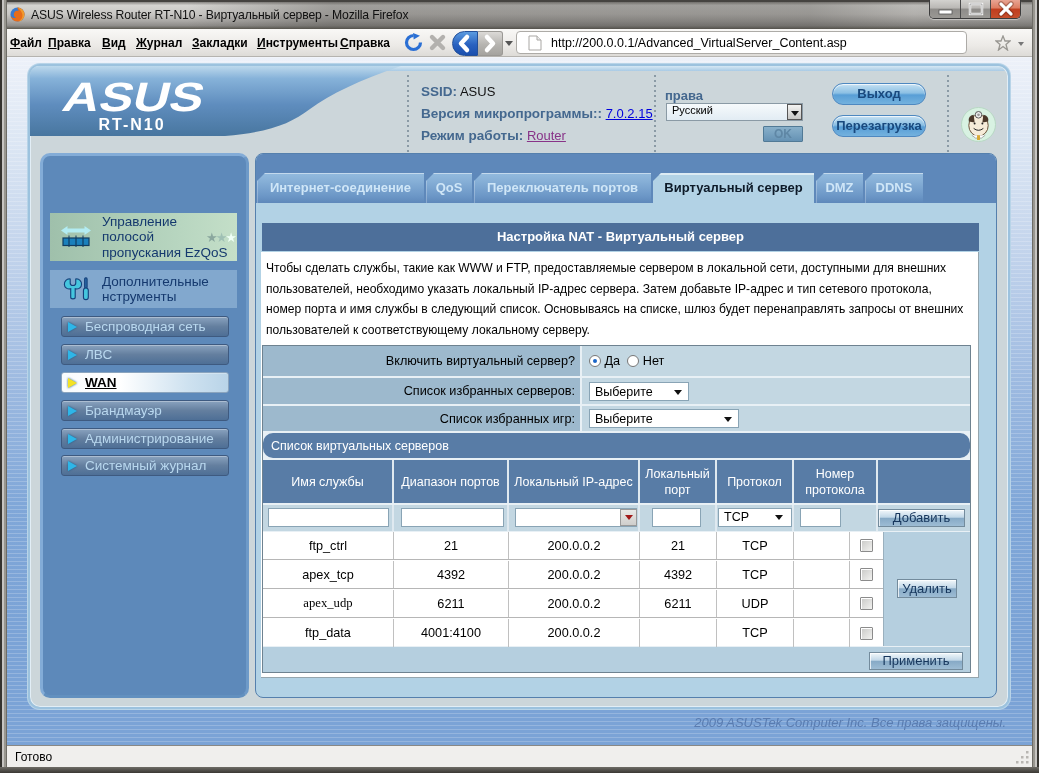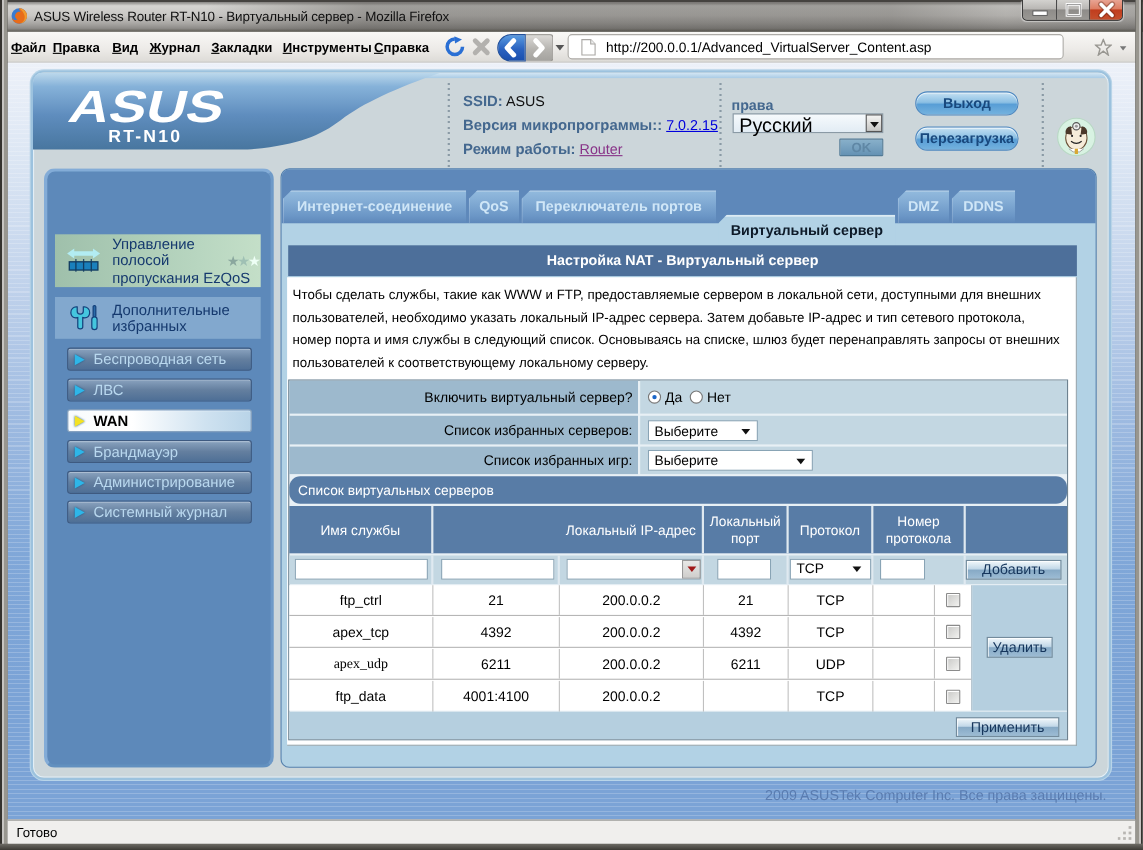--- a/index.html
+++ b/index.html
@@ -20,54 +20,54 @@
 
 #page{left:7px;top:57px;width:1025px;height:688px;background:
   repeating-linear-gradient(180deg,rgba(255,255,255,.20) 0 1px,rgba(255,255,255,0) 1px 4px),
   linear-gradient(#edf1f9 0%,#dde7f4 12%,#c3d4ec 28%,#9cb9e0 48%,#80a7d8 65%,#7ba3d6 82%,#7ba3d6 100%);}
 .winedge{top:0;width:7px;height:773px;}
 #ledge{left:0;background:linear-gradient(90deg,#35332f 0 2px,#c6c4c1 2px 4px,#98968f 4px 6px,#6e6c66 6px 7px);}
 #redge{left:1032px;background:linear-gradient(90deg,#6e6c66 0 1px,#98968f 1px 3px,#c6c4c1 3px 5px,#35332f 5px 7px);}
 #botedge{left:0;top:767px;width:1039px;height:6px;background:linear-gradient(#6e6c66,#3a3833);}
 #statusbar{left:7px;top:745px;width:1025px;height:22px;background:#f0efed;border-top:1px solid #898885;}
 #statustext{position:absolute;left:8px;top:4px;font-size:12px;color:#000;text-align:right;}
-#copyright{left:0px;top:658px;width:999px;text-align:right;font-size:13px;color:#5a7cb0;}
+#copyright{left:0px;top:658px;width:999px;text-align:right;font-size:13px;color:#5a7cb0;font-style:italic;}
 
 #container{left:21px;top:7px;width:982px;height:645px;background:#ccd6da;border:2px solid #9cc2de;border-radius:12px;box-shadow:inset 0 0 0 1px #e2eef6, 0 0 0 1px #b8d4e8;}
 #swooshwrap{left:0;top:0;width:976px;height:72px;border-radius:9px 9px 0 0;overflow:hidden;}
 #logo{left:29px;top:15px;}
 #rtn10{left:27px;top:50px;width:150px;text-align:center;color:#fff;font-size:16px;font-weight:bold;letter-spacing:2px;}
 .dots{top:9px;width:2px;height:82px;background:repeating-linear-gradient(180deg,#8a9aa5 0 2px,transparent 2px 5px);}
 #hinfo{left:391px;top:15px;font-size:13px;line-height:22px;}
 #hinfo .lbl{color:#44688f;font-weight:bold;font-size:13.5px;}
 #hinfo a{color:#0000dd;}
 #hinfo a.visited{color:#883388;}
 #langlbl{left:635px;top:22px;color:#44688f;font-weight:bold;font-size:13px;}
-#langsel{left:636px;top:37px;width:137px;height:18px;background:linear-gradient(#f6fafc,#e2ecf4);border:1px solid #8a9aa5;font-size:18px;}
+#langsel{left:636px;top:37px;width:137px;height:18px;background:linear-gradient(#f6fafc,#e2ecf4);border:1px solid #8a9aa5;font-size:11px;}
 #langsel .sar{position:absolute;right:0px;top:0px;width:15px;height:16px;background:linear-gradient(#f4f4f2,#c6c6c4);border:1px solid #555;text-align:center;line-height:14px;font-size:8px;color:#111;}
 #okbtn{left:733px;top:60px;width:40px;height:16px;background:linear-gradient(#88b0ca,#6592b4);border:1px solid #517a96;border-radius:1px;color:#5f87a5;text-align:center;font-size:12px;font-weight:bold;line-height:15px;}
 .pillbtn{left:802px;width:94px;height:22px;border-radius:11px;background:linear-gradient(#c4e0f2,#8cc0e4 45%,#589ed6 55%,#74b2de);border:1px solid #4e88c0;color:#19497e;text-align:center;font-size:13px;font-weight:bold;line-height:20px;box-shadow:inset 0 1px 1px rgba(255,255,255,.8);}
 #doctor{left:931px;top:41px;width:35px;height:35px;border-radius:50%;background:#d8f2e2;border:1px solid #b8d8c4;}
 
 #sidebar{left:10px;top:87px;width:209px;height:545px;background:#5d89ba;border:3px solid #83acd7;border-bottom-color:#6290bf;border-right-color:#6e9ac8;border-radius:10px;}
 .sitem{left:7px;width:187px;display:flex;align-items:center;color:#15396e;font-size:13.5px;line-height:15.5px;}
 .sicon{width:52px;flex:0 0 52px;display:flex;justify-content:center;}
 #sit1{top:16px;height:35px;background:#7ba3cb;}
 #sit2{top:57px;height:48px;background:linear-gradient(90deg,#9fc0ab,#b8d6c0 70%,#c4dfc8);}
 #sit3{top:114px;height:38px;background:#82a8ce;}
 #stars{position:absolute;right:2px;top:17px;font-size:13px;letter-spacing:-2px;}
 .sbtn{left:18px;width:168px;height:21px;border:1px solid #3e5a80;border-radius:3px;background:linear-gradient(#8aa3bf,#647f9f 50%,#4e6f96);color:#b9d8ef;font-size:13.5px;display:flex;align-items:center;box-shadow:inset 0 1px 0 rgba(255,255,255,.3);}
 .sbtn .arr{width:0;height:0;border-left:9px solid #2eb6e8;border-top:5px solid transparent;border-bottom:5px solid transparent;margin:0 8px 0 6px;filter:drop-shadow(0 0 1px #1a5a8a);}
-#bwan{background:linear-gradient(90deg,#f8fbfd,#fff 35%,#cfe2f0 75%,#b9d4e8);color:#000;font-weight:bold;border-color:#8aa4be;}
+#bwan{background:linear-gradient(90deg,#f8fbfd,#fff 35%,#cfe2f0 75%,#b9d4e8);color:#000;font-weight:bold;border-color:#8aa4be;text-decoration:underline;}
 #bwan .arr{border-left-color:#f4e224;}
 
 #content{left:225px;top:87px;width:742px;height:545px;background:#b2d2e5;border:1px solid #5580ad;border-radius:8px;}
 #tabstrip{left:0;top:0;width:740px;height:49px;background:#5e88ba;border-radius:7px 7px 0 0;}
 .tab{position:absolute;top:19px;height:30px;clip-path:polygon(8px 0,100% 0,100% 100%,0 100%,0 8px);background:linear-gradient(#93bbde,#85aed6 30%,#6b96c6 78%,#5e88ba);box-shadow:inset 0 1px 0 rgba(255,255,255,.45),inset 1px 0 0 rgba(255,255,255,.25);color:#cfe6f7;font-size:13px;font-weight:bold;text-align:center;line-height:30px;}
-.tab.active{background:#b2d2e5;box-shadow:inset 0 2px 0 rgba(255,255,255,.55);color:#0d1a28;margin-top:22px;}
+.tab.active{background:#b2d2e5;box-shadow:inset 0 2px 0 rgba(255,255,255,.55);color:#0d1a28;}
 #natbar{left:6px;top:69px;width:717px;height:28px;background:#4d6f9a;color:#fff;font-size:13px;font-weight:bold;text-align:center;line-height:28px;}
 #whitearea{left:5px;top:98px;width:718px;height:426px;background:#fff;border-right:1px solid #95a5ad;border-bottom:1px solid #95a5ad;}
 #desc{position:absolute;left:5px;top:6px;width:714px;font-size:12.1px;line-height:20.5px;color:#000;}
 
 #ftable{position:absolute;left:1px;top:93px;width:709px;height:328px;background:#e8f0f5;border:1px solid #6e8290;}
 .frow{position:absolute;left:0;width:707px;}
 .flabel{position:absolute;left:0;top:0;width:317px;height:100%;background:#9db9cd;color:#000;font-size:12.7px;text-align:right;display:flex;align-items:center;justify-content:flex-end;padding-right:5px;}
 .fctrl{position:absolute;left:319px;top:0;width:388px;height:100%;background:#c3d7e2;display:flex;align-items:center;font-size:12.7px;}
 #lsbar{position:absolute;left:0;top:87px;width:707px;height:25px;background:#587ca6;color:#fff;font-size:12.5px;display:flex;align-items:center;padding-left:8px;border-radius:10px;}
 #hdrrow{position:absolute;left:0;top:114px;width:707px;height:43px;background:#587ca6;}
@@ -222,21 +222,21 @@
       <div class="abs sitem" id="sit3">
           <span class="sicon">
         <svg width="26" height="28" viewBox="0 0 30 28">
               <g stroke="#15427c" stroke-width="1.3">
                 <path fill="#45c6de" d="M8.3 2.5 C4.5 1.8 1.2 5 1.6 8.8 C1.9 11.6 4.2 13.8 7 14 L8.9 13.6 L8.9 23.5 C8.9 26.1 14.1 26.1 14.1 23.5 L14.1 13.6 L16 14 C18.8 13.8 21.1 11.6 21.4 8.8 C21.8 5 18.5 1.8 14.7 2.5 L14.7 7 C14.7 9 13.8 10 11.5 10 C9.2 10 8.3 9 8.3 7 Z"></path>
                 <rect x="25" y="1.2" width="2.8" height="12" rx="1.2" fill="#2a6aa8"></rect>
                 <rect x="23.6" y="12.8" width="5.6" height="13.5" rx="2.8" fill="#45c6de"></rect>
               </g>
             </svg>
       </span>
-          <span>Дополнительные избранных</span>
+          <span>Дополнительные нструменты</span>
         </div>
       <div class="abs sbtn" style="top:160px;"><span class="arr"></span>Беспроводная сеть</div>
       <div class="abs sbtn" style="top:188px;"><span class="arr"></span>ЛВС</div>
       <div class="abs sbtn" id="bwan" style="top:216px;"><span class="arr"></span>WAN</div>
       <div class="abs sbtn" style="top:244px;"><span class="arr"></span>Брандмауэр</div>
       <div class="abs sbtn" style="top:272px;"><span class="arr"></span>Администрирование</div>
       <div class="abs sbtn" style="top:299px;"><span class="arr"></span>Системный журнал</div>
     </div>
 
     <div class="abs" id="content">
@@ -265,20 +265,21 @@
             </div>
           <div class="frow" style="top:60px;height:25px;">
               <div class="flabel">Список избранных игр:</div>
               <div class="fctrl">
                 <span class="fsel" style="width:150px;margin-left:7px;">Выберите<span class="caret"></span></span>
               </div>
             </div>
           <div id="lsbar">Список виртуальных серверов</div>
           <div id="hdrrow">
             <div class="hcell" style="left:0;width:131px;">Имя службы</div>
+            <div class="hcell" style="left:131px;width:115px;">Диапазон портов</div>
             <div class="hcell" style="left:246px;width:131px;">Локальный IP-адрес</div>
             <div class="hcell" style="left:377px;width:77px;">Локальный<br>порт</div>
             <div class="hcell" style="left:454px;width:77px;">Протокол</div>
             <div class="hcell" style="left:531px;width:84px;">Номер<br>протокола</div>
             <div class="hcell" style="left:615px;width:92px;border-right:none;"></div>
           </div>
           <div id="inprow">
             <div class="icell" style="left:0;width:131px;">
                 <span class="tin" style="left:5px;width:121px;"></span>
               </div>

